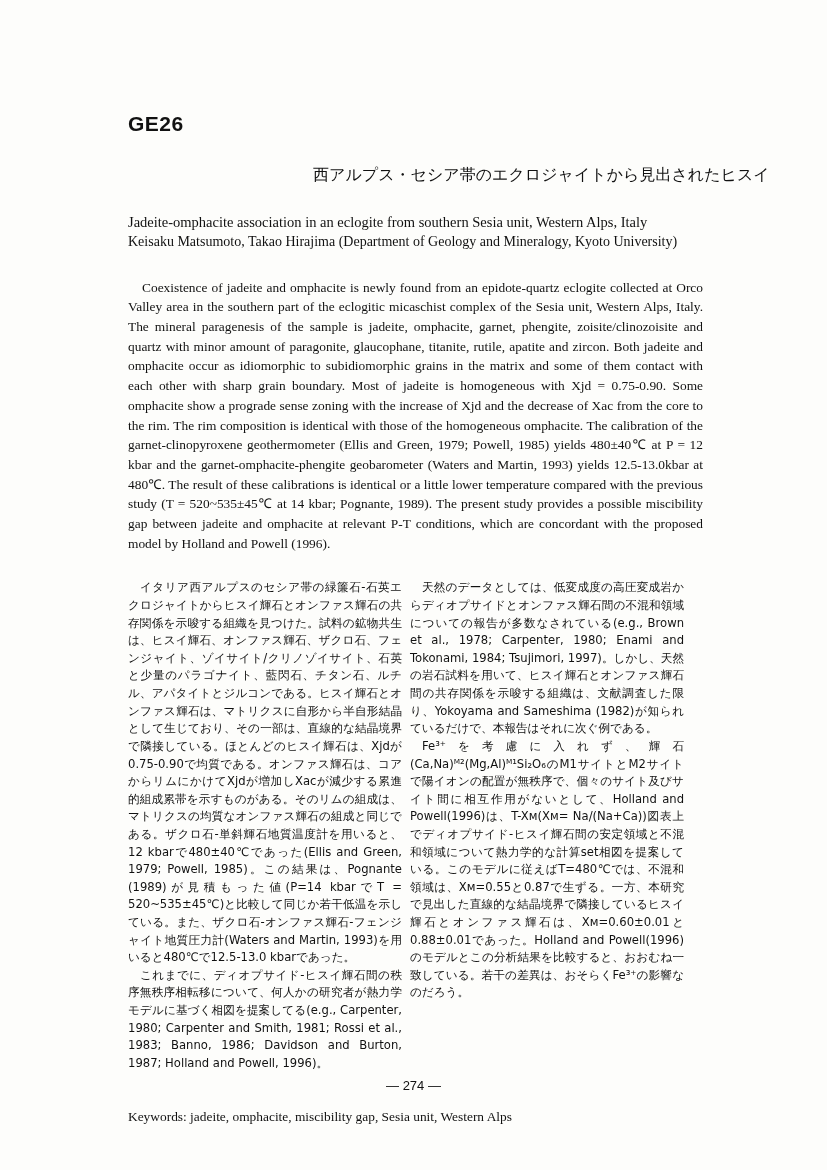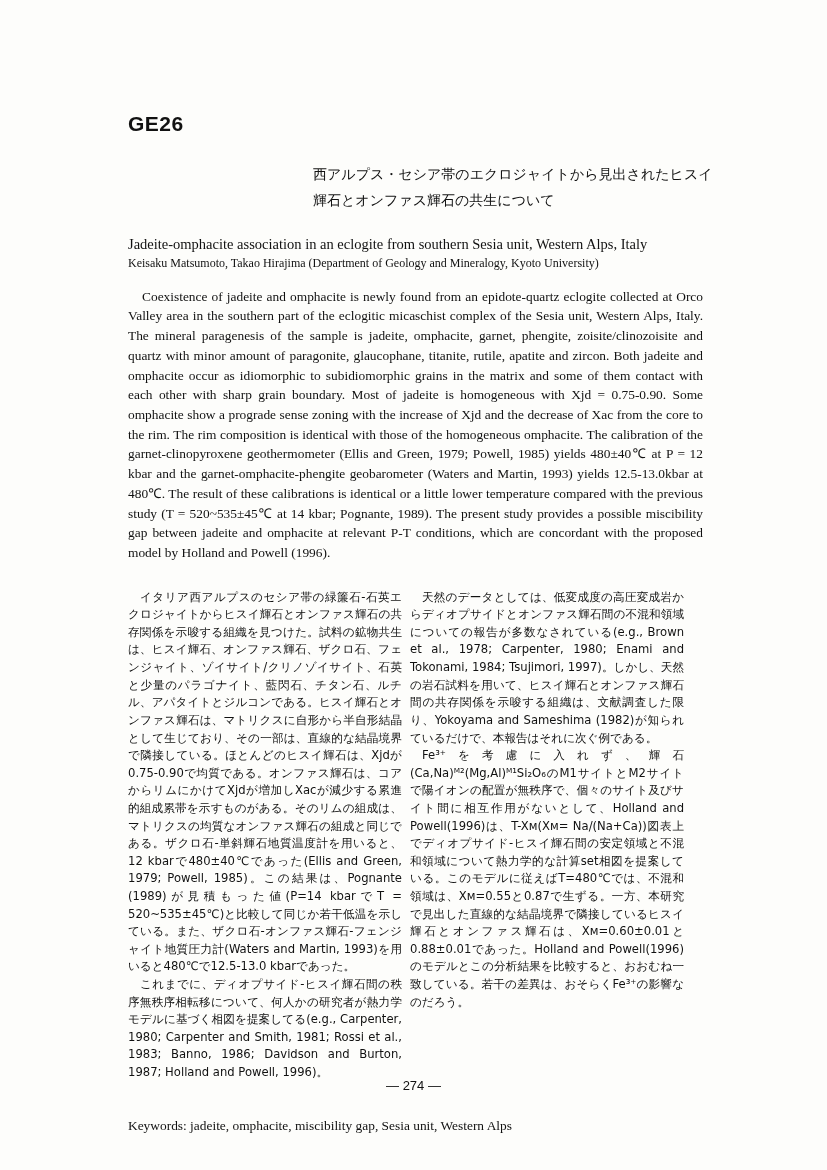--- a/index.html
+++ b/index.html
@@ -29,39 +29,39 @@
     width: 575px;
   }
   .paper-id {
     font-family: "Liberation Sans", sans-serif;
     font-weight: bold;
     font-size: 21px;
     letter-spacing: 0.5px;
     margin: 0 0 26px 0;
   }
   .jp-title {
-    font-family: Liberation Sans, sans-serif;
-    font-size: 14px;
+    font-family: Liberation Mono, monospace;
+    font-size: 16px;
     line-height: 1.85;
     margin-left: 185px;
     margin-bottom: 22px;
   }
   .jp-title div { white-space: nowrap; }
   .jp-authors {
     font-family: "DejaVu Sans", sans-serif;
     font-size: 12.3px;
     margin-bottom: 28px;
   }
   .en-title {
     font-size: 14.5px;
     margin-bottom: 3px;
   }
   .en-authors {
-    font-size: 12px;
-    margin-bottom: 16px;
+    font-size: 14px;
+    margin-bottom: 28px;
   }
   .abstract {
     font-size: 13.4px;
     line-height: 1.47;
     text-align: justify;
     text-justify: inter-word;
     text-indent: 14px;
     margin-bottom: 26px;
   }
   .columns {
@@ -96,21 +96,20 @@
 </head>
 <body>
 
 <div class="page">
   <div class="content">
 
     <div class="paper-id">GE26</div>
 
     <div class="jp-title">
       <div>西アルプス・セシア帯のエクロジャイトから見出されたヒスイ</div>
-      <div>輝石とオンファス輝石の共生について</div>
     </div>
 
 
     <div class="en-title">Jadeite-omphacite association in an eclogite from southern Sesia unit, Western Alps, Italy</div>
     <div class="en-authors">Keisaku Matsumoto, Takao Hirajima (Department of Geology and Mineralogy, Kyoto University)</div>
 
     <div class="abstract">Coexistence of jadeite and omphacite is newly found from an epidote-quartz eclogite collected at Orco Valley area in the southern part of the eclogitic micaschist complex of the Sesia unit, Western Alps, Italy. The mineral paragenesis of the sample is jadeite, omphacite, garnet, phengite, zoisite/clinozoisite and quartz with minor amount of paragonite, glaucophane, titanite, rutile, apatite and zircon. Both jadeite and omphacite occur as idiomorphic to subidiomorphic grains in the matrix and some of them contact with each other with sharp grain boundary. Most of jadeite is homogeneous with Xjd = 0.75-0.90. Some omphacite show a prograde sense zoning with the increase of Xjd and the decrease of Xac from the core to the rim. The rim composition is identical with those of the homogeneous omphacite. The calibration of the garnet-clinopyroxene geothermometer (Ellis and Green, 1979; Powell, 1985) yields 480±40℃ at P = 12 kbar and the garnet-omphacite-phengite geobarometer (Waters and Martin, 1993) yields 12.5-13.0kbar at 480℃. The result of these calibrations is identical or a little lower temperature compared with the previous study (T = 520~535±45℃ at 14 kbar; Pognante, 1989). The present study provides a possible miscibility gap between jadeite and omphacite at relevant P-T conditions, which are concordant with the proposed model by Holland and Powell (1996).</div>
 
     <div class="columns">
       <div class="col">

